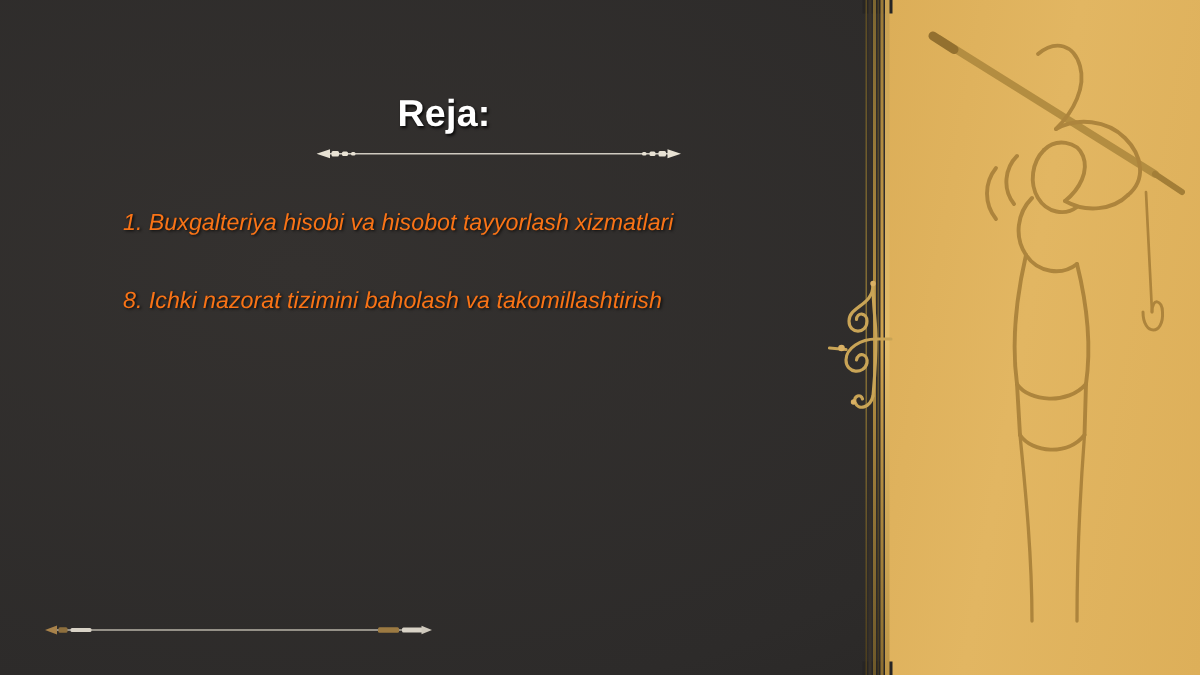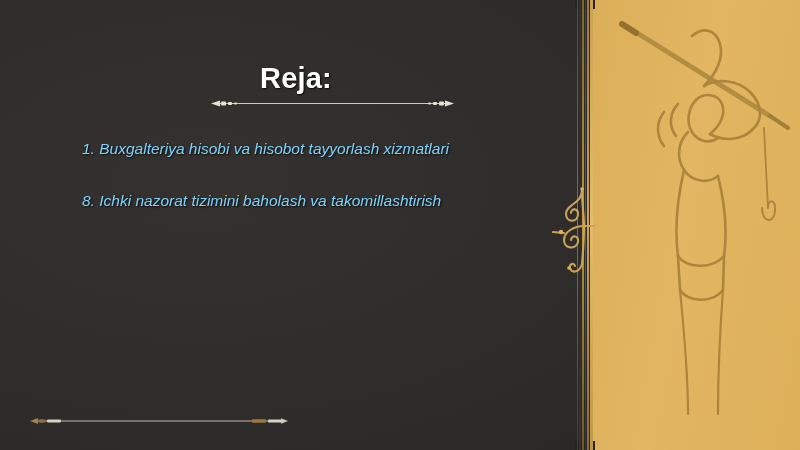--- a/index.html
+++ b/index.html
@@ -79,21 +79,21 @@
   }
 
   
   .title {
     position: absolute;
     left: 0;
     top: 62px;
     width: 592px;
     text-align: center;
     color: #ffffff;
-    font-size: 29px;
+    font-size: 25px;
     font-weight: bold;
     letter-spacing: 0.2px;
     text-shadow: 1px 1px 2px rgba(0,0,0,0.85);
   }
 
   
   .rule-title {
     position: absolute;
     left: 211px;
     top: 95px;
@@ -102,21 +102,21 @@
   }
 
   
   .list {
     position: absolute;
     left: 82px;
     top: 140px;
     width: 480px;
   }
   .list-item {
-    color: #7dd3fc;
+    color: #f97316;
     font-size: 15.5px;
     font-style: italic;
     line-height: 1.2;
     margin-bottom: 33px;
     text-shadow: 1px 1px 2px rgba(0,0,0,0.8);
     white-space: nowrap;
   }
 
   
   .rule-bottom {

